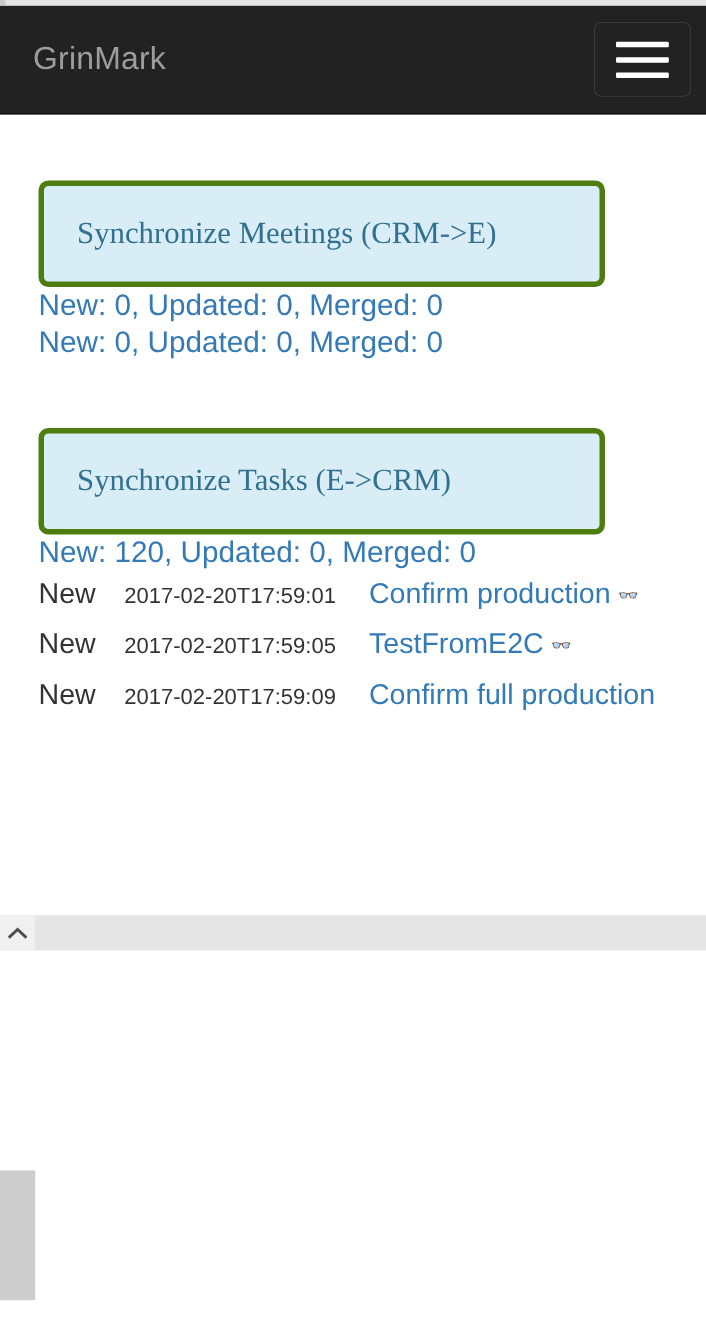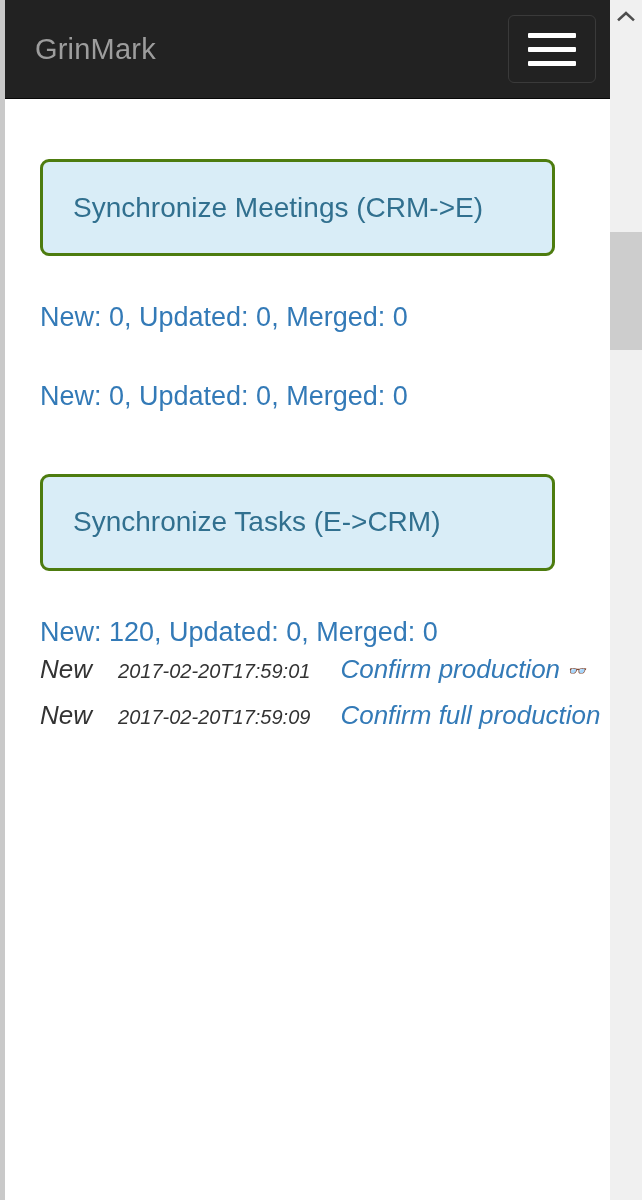--- a/index.html
+++ b/index.html
@@ -13,23 +13,24 @@
     overflow: hidden;
     background: #ffffff;
     font-family: "Liberation Sans", sans-serif;
     position: relative;
   }
 
   
   #viewport {
     position: absolute;
     left: 0; top: 0;
-    width: 642px; height: 1075px;
-    display: flex;
-    background: #86efac;
+    width: 642px; height: 864px;
+    display: flex;
+    flex-direction: column;
+    background: #e5e5e5;
   }
 
   #left-gutter {
     width: 5px;
     flex: 0 0 5px;
     height: 1200px;
     background: #c9c9c9;
   }
 
   #page {
@@ -85,51 +86,49 @@
   }
 
   .sync-block { }
 
   .sync-button {
     display: block;
     width: 515px;
     min-height: 97px;
     margin-top: 60px;
     background: #d9edf7;
-    border: 3px solid #4d7c0f;
+    border: 5px solid #4d7c0f;
     border-radius: 9px;
     color: #31708f;
     font-size: 28px;
     line-height: 1.2;
     text-align: left;
     padding: 0 0 0 30px;
     display: flex;
     align-items: center;
     cursor: pointer;
-    font-family: Liberation Sans, sans-serif;
+    font-family: Liberation Serif, serif;
   }
 
   .stats-line {
     color: #337ab7;
     font-size: 27px;
     line-height: 1.25;
-    margin-top: 45px;
   }
 
   .result-list {
     margin-top: 2px;
   }
 
   .result-row {
     font-size: 0;
     line-height: 37px;
     margin: 0;
     padding: 0;
     max-width: 565px;
-    font-style: italic;
   }
   .result-row .col-status {
     font-size: 26px;
     color: #333333;
     font-family: "Liberation Sans", sans-serif;
   }
   .result-row .col-time {
     font-size: 20px;
     color: #333333;
     font-family: "Liberation Sans", sans-serif;
@@ -210,20 +209,23 @@
         <div class="sync-button">Synchronize Tasks (E-&gt;CRM)</div>
         <div class="stats-line">New: 120, Updated: 0, Merged: 0</div>
 
         <div class="result-list">
 
           <div class="result-row">
             <span class="col-status">New</span><span class="col-time">2017-02-20T17:59:01</span><a class="col-link">Confirm production</a><span class="glasses-icon">👓</span>
           </div>
 
 
+          <div class="result-row">
+            <span class="col-status">New</span><span class="col-time">2017-02-20T17:59:05</span><a class="col-link">TestFromE2C</a><span class="glasses-icon">👓</span>
+          </div>
 
 
 
           <div class="result-row">
             <span class="col-status">New</span><span class="col-time">2017-02-20T17:59:09</span><a class="col-link">Confirm full production</a>
           </div>
 
         </div>
       </div>
 

